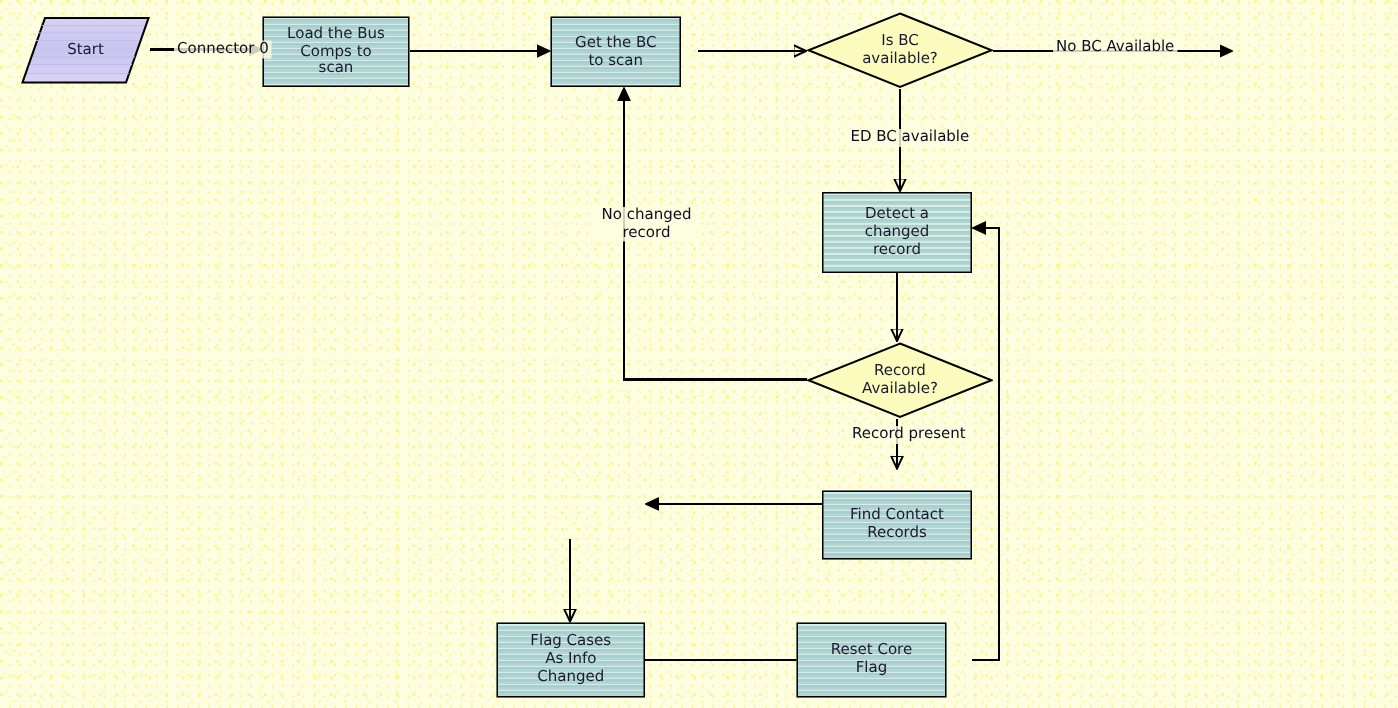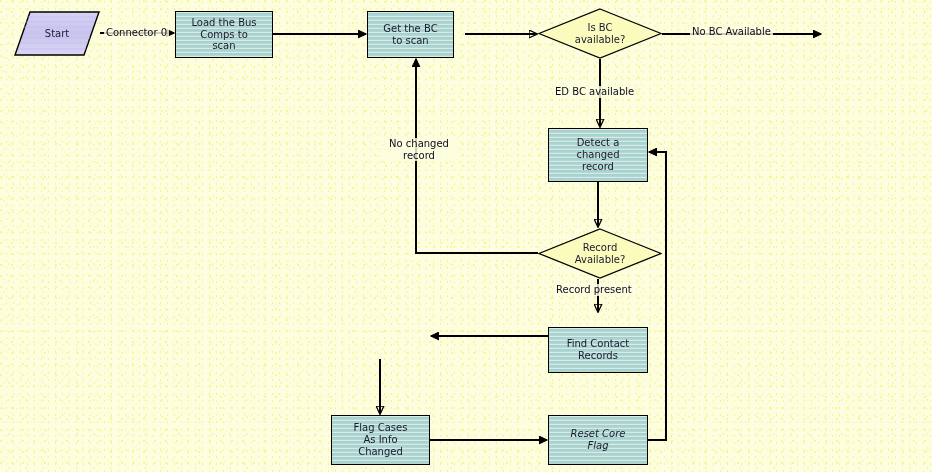--- a/index.html
+++ b/index.html
@@ -98,20 +98,21 @@
     position: absolute;
     font-family: "DejaVu Sans", sans-serif;
     font-size: 10px;
     color: #0d0d1f;
     line-height: 1.15;
     text-align: center;
     white-space: pre-line;
     z-index: 4;
     background: rgba(253,253,223,0.82);
     padding: 0 2px;
+    margin-left: 12px;
   }
 </style>
 </head>
 <body>
 
 <div id="canvas">
 
   <svg id="edges" viewBox="0 0 932 472" width="932" height="472" xmlns="http://www.w3.org/2000/svg">
     <defs>
       <marker id="arw" markerWidth="9" markerHeight="9" refX="8" refY="4.5" orient="auto" markerUnits="userSpaceOnUse">
@@ -211,21 +212,21 @@
 Records</span>
   </div>
 
 
   <div class="node n-process" style="left:331px; top:415px; width:99px; height:50px;">
     <span class="lbl">Flag Cases
 As Info
 Changed</span>
   </div>
 
-  <div class="node n-process" style="left:548px; top:415px; width:100px; height:50px;font-style:italic;">
+  <div class="node n-process" style="left:531px; top:415px; width:100px; height:50px;">
     <span class="lbl">Reset Core
 Flag</span>
   </div>
 
   <div class="edge-label" style="left:104px; top:27px;">Connector 0</div>
 
   <div class="edge-label" style="left:690px; top:26px;">No BC Available</div>
 
   <div class="edge-label" style="left:553px; top:86px;">ED BC available</div>
 

